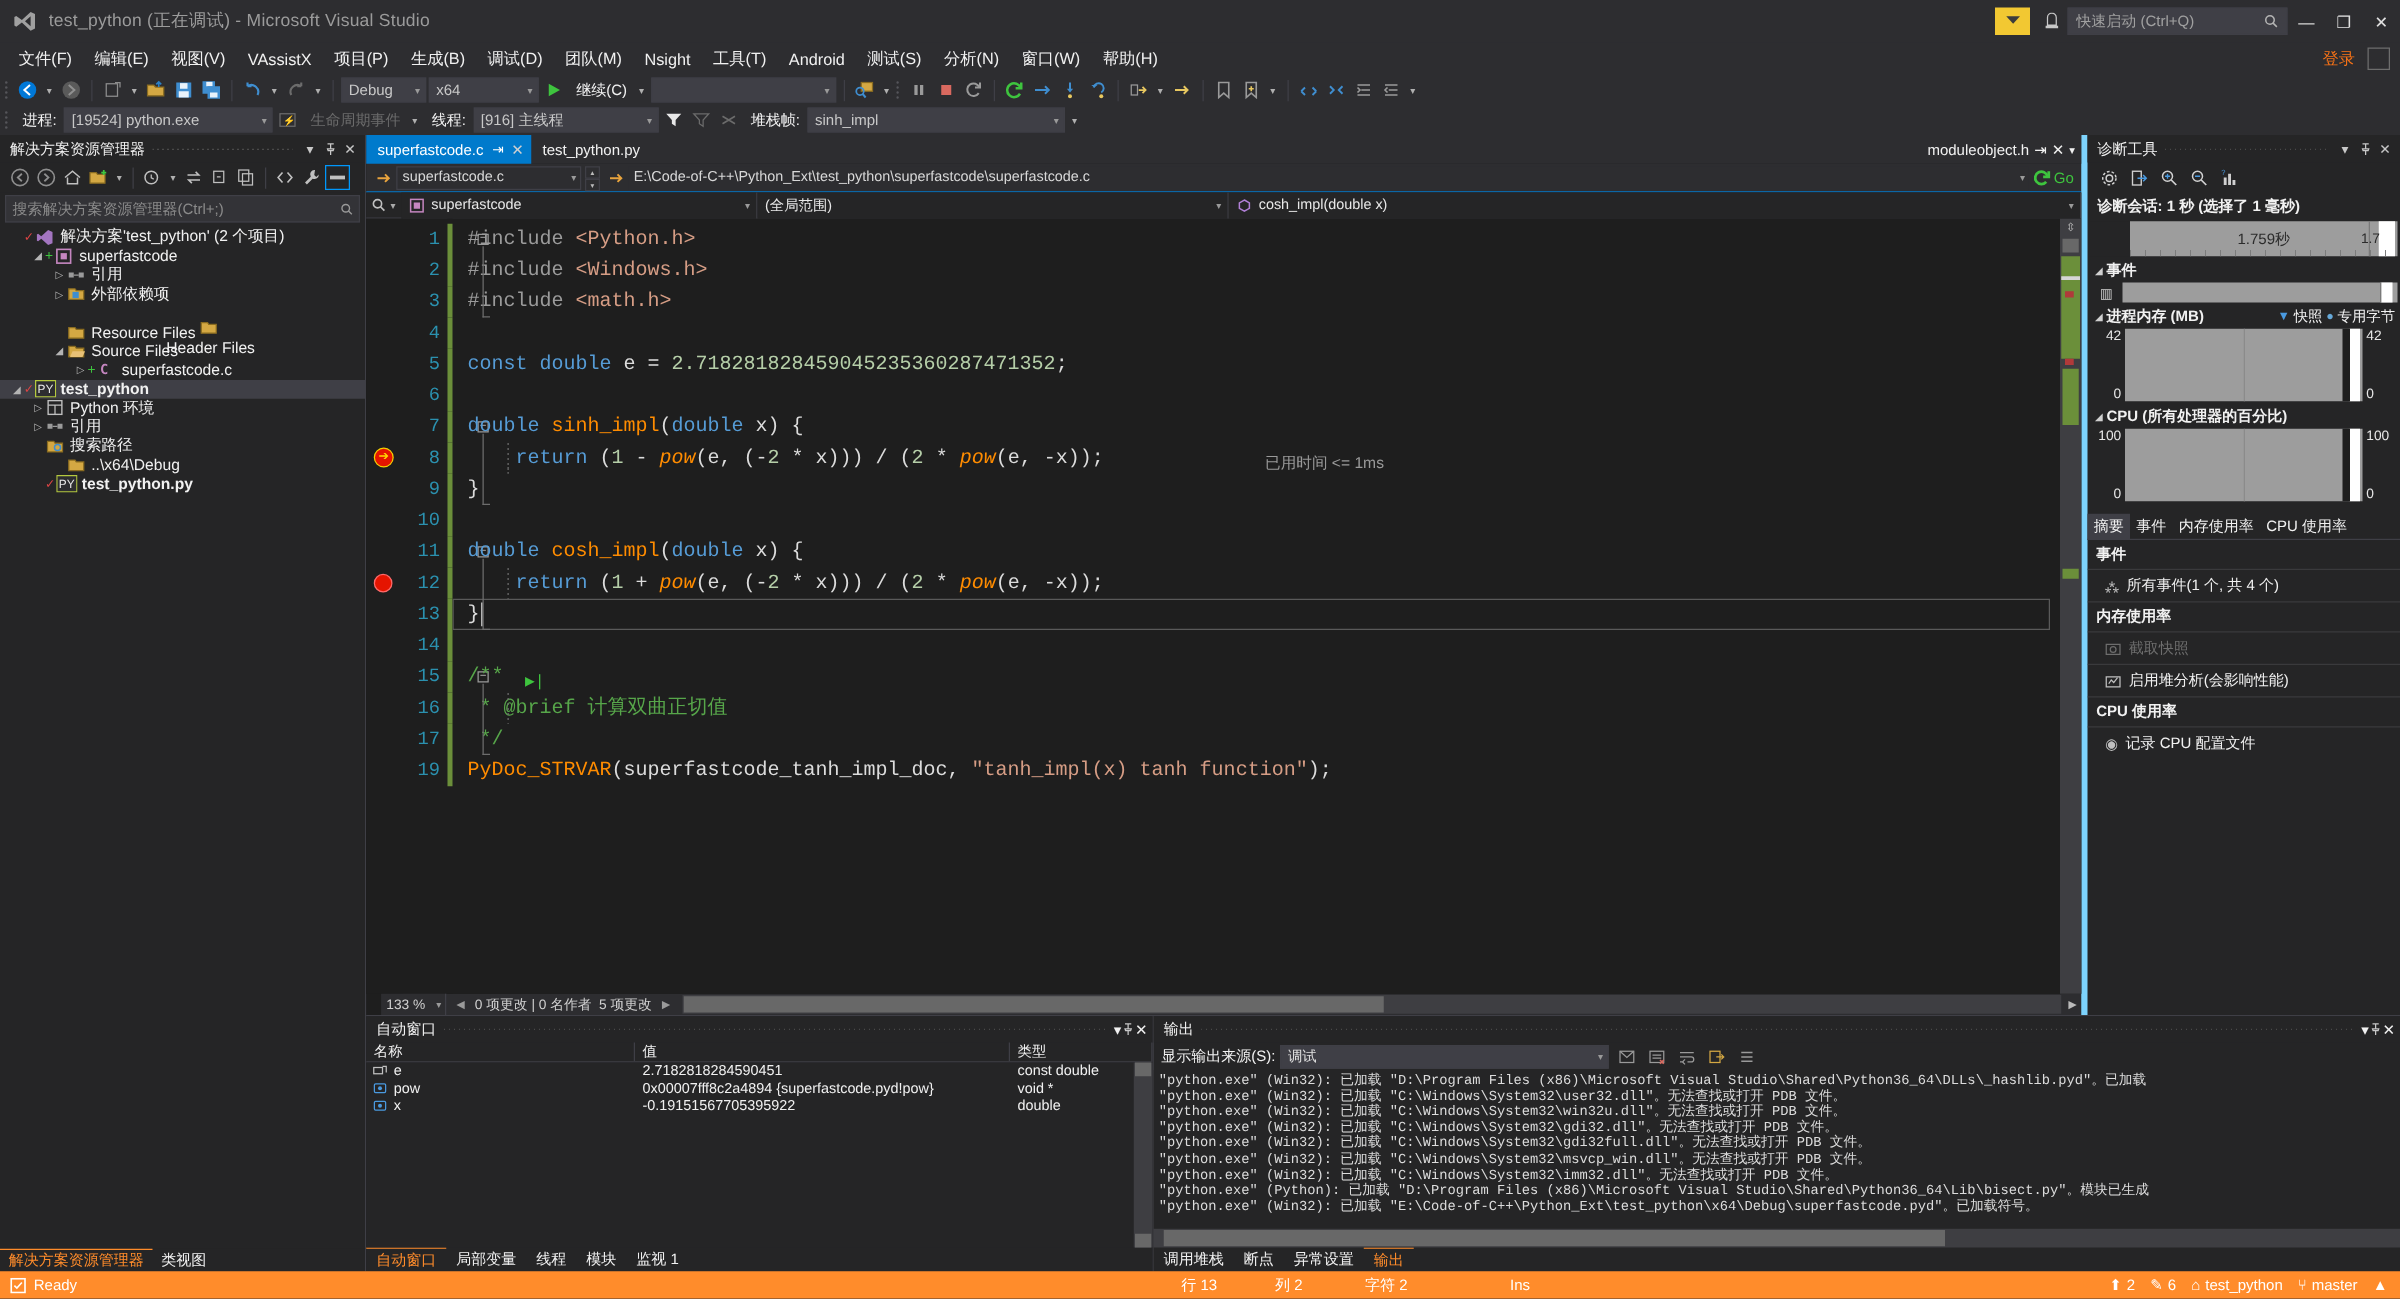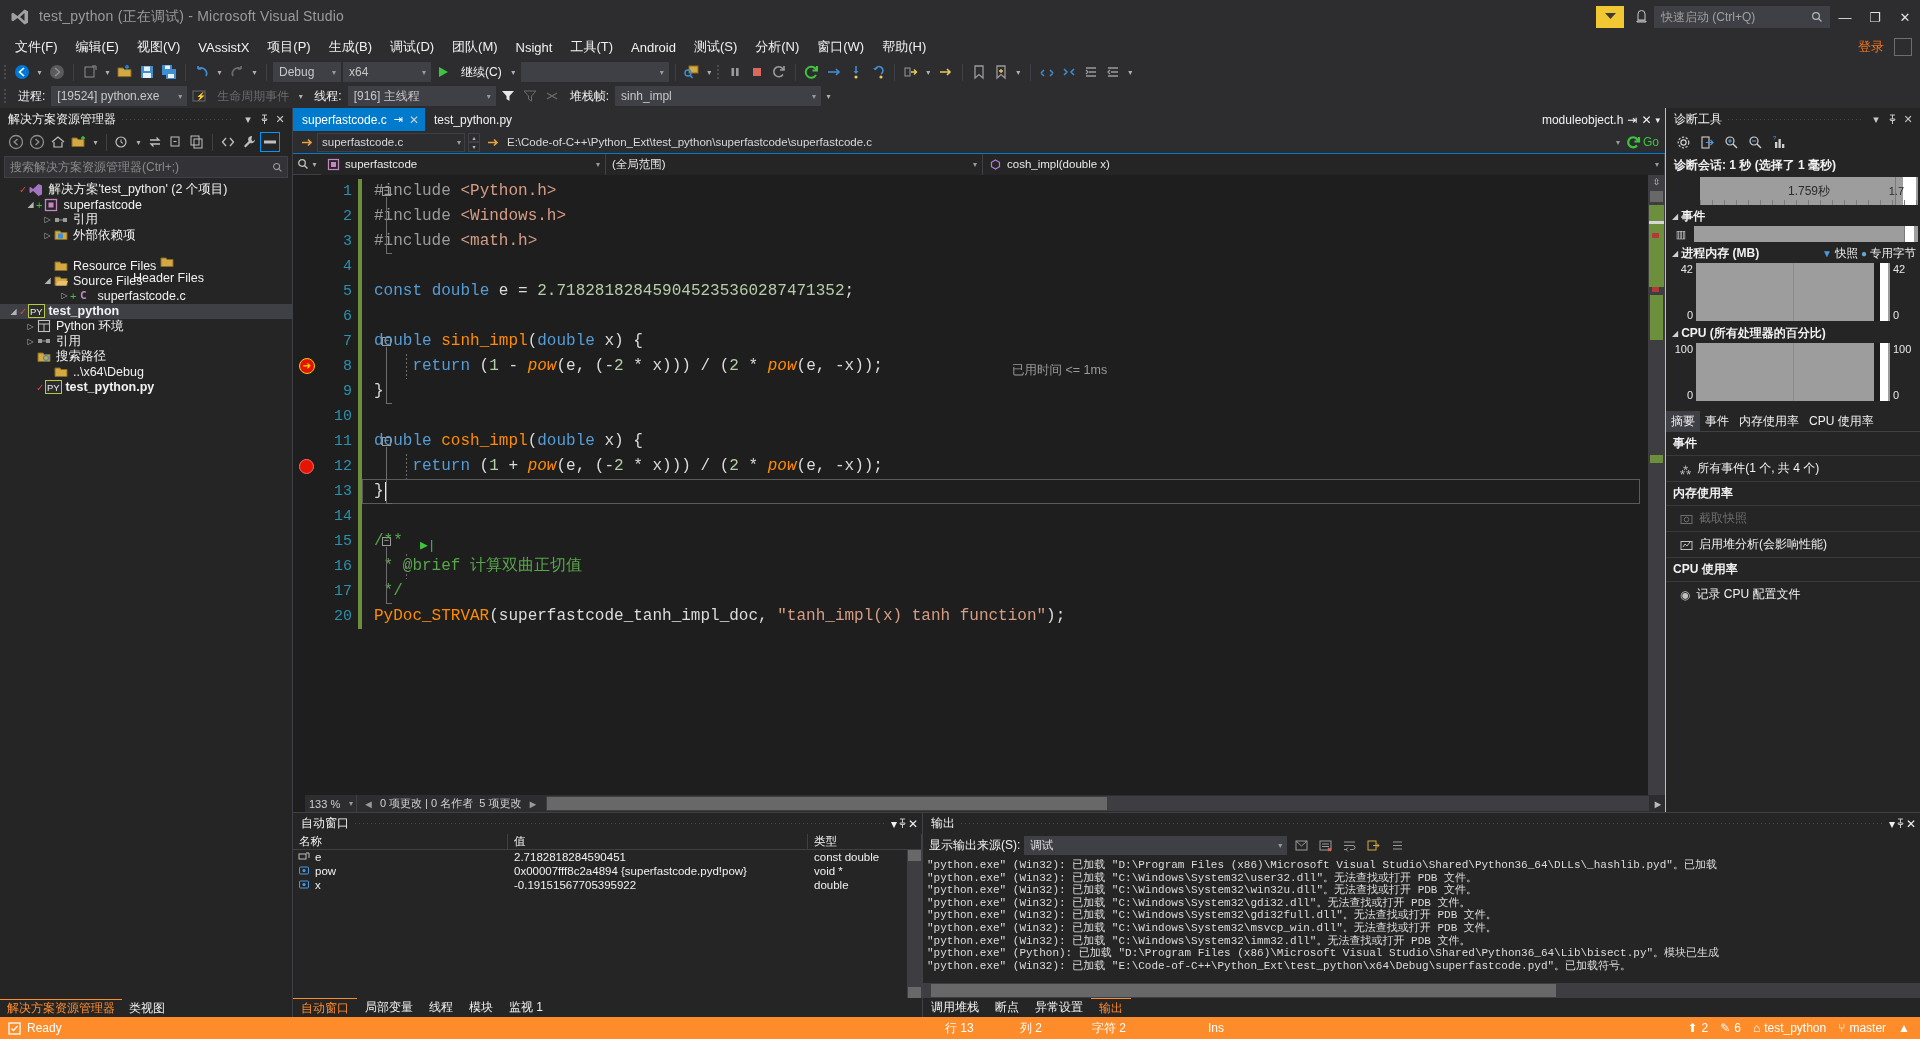--- a/index.html
+++ b/index.html
@@ -417,21 +417,21 @@
         <svg width="4" height="16">
           <g fill="#55555a">
             <circle cx="1" cy="2" r="1"></circle>
             <circle cx="1" cy="6" r="1"></circle>
             <circle cx="1" cy="10" r="1"></circle>
             <circle cx="1" cy="14" r="1"></circle>
           </g>
         </svg>
       </div>
     <span class="lbl">进程:</span>
-    <div class="combo" style="width:136px;">
+    <div class="combo" style="width:167px;">
       <span>[19524] python.exe</span>
         <span class="ar">▾</span>
       </div>
     <div class="tbtn">
       <svg width="14" height="14" viewBox="0 0 14 14">
           <rect x="1" y="2" width="12" height="10" fill="none" stroke="#6b6b6b"></rect>
           <text x="4" y="10" font-size="8" fill="#6b6b6b">⚡</text>
         </svg>
       </div>
     <span class="lbl" style="color:#6b6b6b;">生命周期事件</span>
@@ -809,21 +809,21 @@
                 <div>8</div>
                 <div>9</div>
                 <div>10</div>
                 <div>11</div>
                 <div>12</div>
                 <div>13</div>
                 <div>14</div>
                 <div>15</div>
                 <div>16</div>
                 <div>17</div>
-                <div>20</div>
+                <div>19</div>
               </div>
             <div class="chgbar" id="change-bar" style="position: relative;">
                 <div style="position: absolute; width: 4px; height: 25px; top: 4px; left: 0px; background: rgb(107, 143, 58);"></div>
                 <div style="position: absolute; width: 4px; height: 25px; top: 29px; left: 0px; background: rgb(107, 143, 58);"></div>
                 <div style="position: absolute; width: 4px; height: 25px; top: 54px; left: 0px; background: rgb(107, 143, 58);"></div>
                 <div style="position: absolute; width: 4px; height: 25px; top: 79px; left: 0px; background: rgb(107, 143, 58);"></div>
                 <div style="position: absolute; width: 4px; height: 25px; top: 104px; left: 0px; background: rgb(107, 143, 58);"></div>
                 <div style="position: absolute; width: 4px; height: 25px; top: 129px; left: 0px; background: rgb(107, 143, 58);"></div>
                 <div style="position: absolute; width: 4px; height: 25px; top: 154px; left: 0px; background: rgb(107, 143, 58);"></div>
                 <div style="position: absolute; width: 4px; height: 25px; top: 179px; left: 0px; background: rgb(107, 143, 58);"></div>
@@ -862,21 +862,21 @@
               <span>5 项更改</span>
               <span style="color:#9a9a9a;">►</span>
             </div>
             <div class="hbar">
               <div class="thumb" style="left:1px;width:560px;"></div>
             </div>
             <div style="width:14px;text-align:center;color:#bbb;">►</div>
           </div>
         </div>
 
-        <div style="width:255px;flex:0 0 255px;background:#252526;display:flex;flex-direction:column;border-left:1px solid #7dd3fc;">
+        <div style="width:255px;flex:0 0 255px;background:#252526;display:flex;flex-direction:column;border-left:5px solid #7dd3fc;">
           <div class="pane-head">
             <span>诊断工具</span>
             <span class="dots"></span>
             <span class="hbtn">▾</span>
             <span class="hbtn">
               <svg width="11" height="11" viewBox="0 0 11 11">
                   <path d="M3 1 h5 M5.5 1 v4 M3 5 h5 l-0.5 1.5 h-4z M5.5 6.5 v3.5" stroke="#c8c8c8" fill="none" stroke-width="1"></path>
                 </svg>
               </span>
             <span class="hbtn">✕</span>

